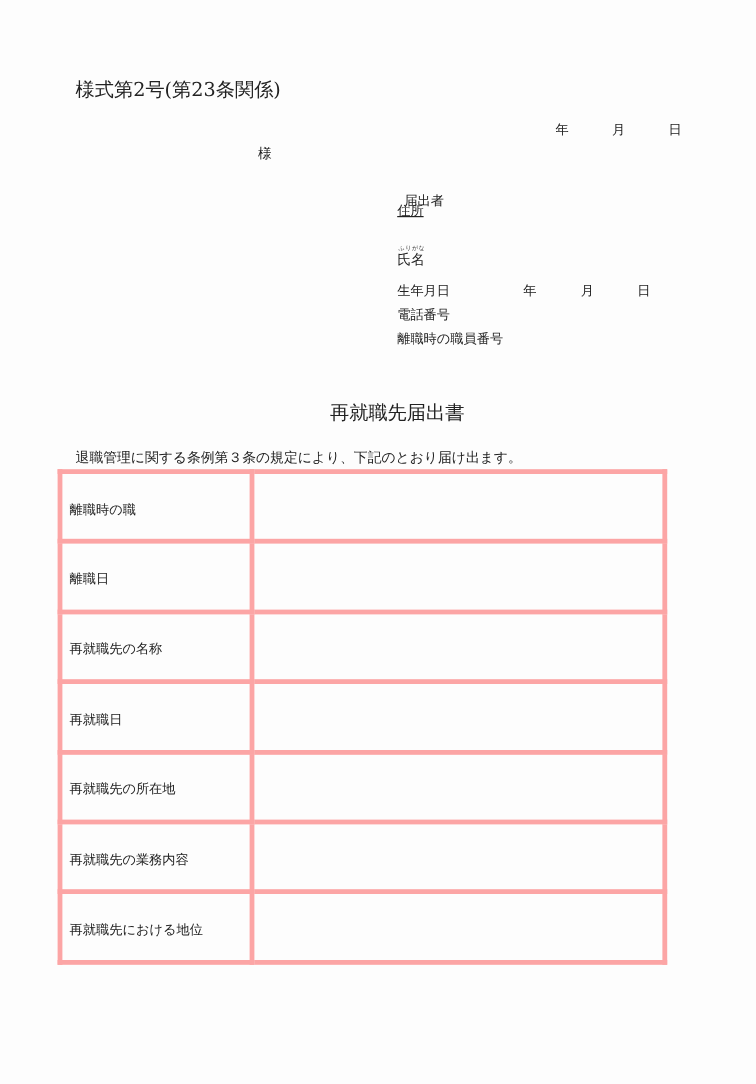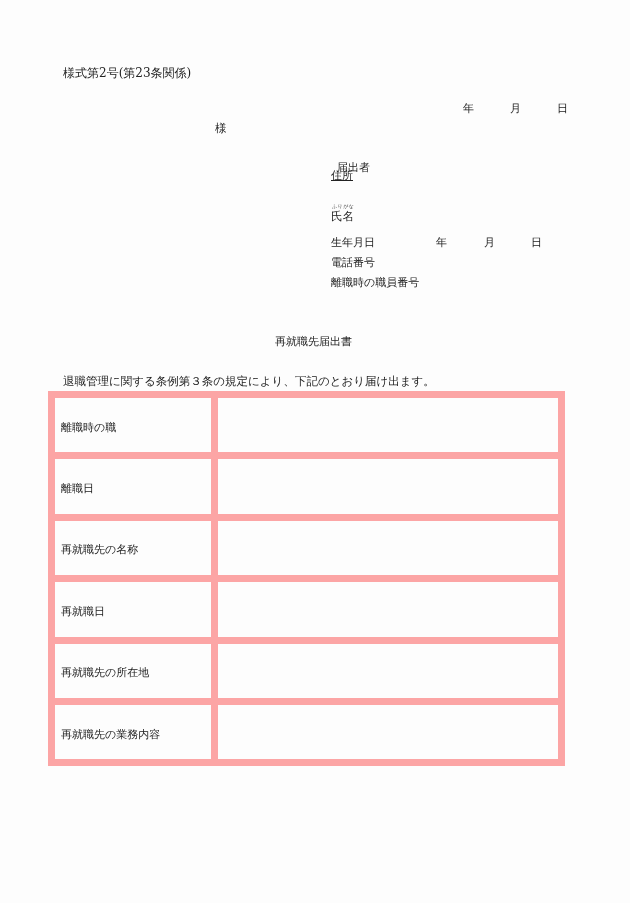--- a/index.html
+++ b/index.html
@@ -10,50 +10,50 @@
     body {
       width: 630px;
       height: 903px;
       position: relative;
       overflow: hidden;
       font-family: "DejaVu Serif", "Liberation Serif", serif;
       color: #222;
       font-size: 11px;
     }
     .abs { position: absolute; white-space: nowrap; }
-    .form-number { left: 63px; top: 65px; font-size: 12px; }
+    .form-number { left: 63px; top: 65px; font-size: 16px; }
     .date-line { top: 101px; font-size: 11px; }
     .date-year { left: 463px; }
     .date-month { left: 510px; }
     .date-day { left: 557px; }
     .addressee { left: 215px; top: 121px; font-size: 11.5px; }
     .submitter-label { left: 309px; top: 160px; font-size: 11px; margin-left: 28px; }
     .field { left: 331px; font-size: 11px; }
     .field-address { top: 168px; text-decoration: underline; }
     .furigana { left: 332px; top: 203px; font-size: 5px; letter-spacing: 0.5px; color: #333; }
     .field-name { top: 209px; font-size: 11.5px; }
     .field-dob { top: 235px; }
     .dob-year { left: 436px; top: 235px; }
     .dob-month { left: 484px; top: 235px; }
     .dob-day { left: 531px; top: 235px; }
     .field-phone { top: 255px; }
     .field-empno { top: 275px; }
-    .doc-title { left: 275px; top: 334px; font-size: 11px; }
+    .doc-title { left: 275px; top: 334px; font-size: 16px; }
     .statement { left: 63px; top: 374px; font-size: 11.5px; text-align: right; }
 
     .form-table {
       position: absolute;
       left: 48px;
       top: 391px;
       width: 490px;
       border-collapse: collapse;
       table-layout: fixed;
     }
     .form-table td {
-      border: 7px solid #fca5a5;
+      border: 4px solid #fca5a5;
       height: 50.4px;
       padding: 0;
       vertical-align: middle;
     }
     .form-table td.label-cell {
       width: 150px;
       padding-left: 6px;
       font-size: 11px;
       padding-top: 4px;
     }
@@ -110,14 +110,18 @@
       <td class="value-cell"></td>
     </tr>
     <tr>
       <td class="label-cell">再就職先の所在地</td>
       <td class="value-cell"></td>
     </tr>
     <tr>
       <td class="label-cell">再就職先の業務内容</td>
       <td class="value-cell"></td>
     </tr>
+    <tr>
+      <td class="label-cell">再就職先における地位</td>
+      <td class="value-cell"></td>
+    </tr>
   </tbody>
 </table>
 
 </body></html>

